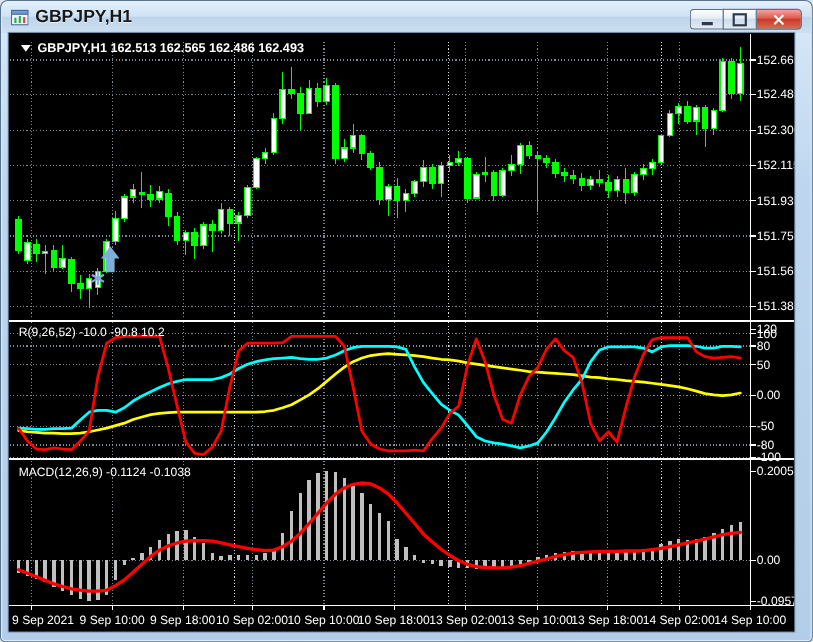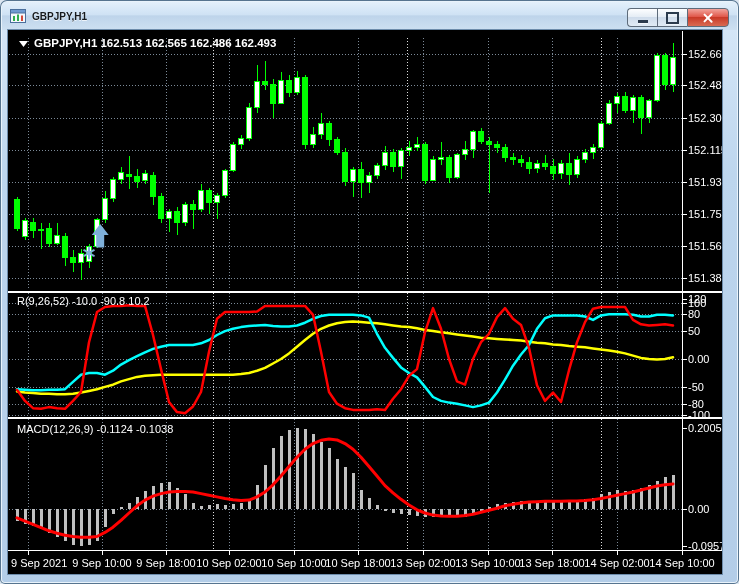--- a/index.html
+++ b/index.html
@@ -2,21 +2,21 @@
 <html><head>
 <meta charset="utf-8">
 <style>
   html,body{margin:0;padding:0;width:739px;height:584px;overflow:hidden;background:#dce6f0;
     font-family:"Liberation Sans", sans-serif;}
   .window{position:absolute;left:0;top:0;width:739px;height:584px;border-radius:7px 7px 5px 5px;
     background:linear-gradient(#d9e9f9,#bdd6ee 30%,#b3cde8);box-shadow:inset 0 0 0 1px #56748f, inset 0 0 0 2px #e9f3fb;}
   .titlebar{position:absolute;left:2px;top:2px;right:2px;height:28px;display:flex;align-items:center;
     border-radius:6px 6px 0 0;background:linear-gradient(#e3f0fb,#cfe2f4 45%,#bed4ea 50%,#cde0f1);}
   .app-icon{width:16px;height:16px;margin-left:8px;flex:0 0 auto;}
-  .title{margin-left:6px;font-size:10px;font-weight:bold;color:#15191d;text-shadow:0 1px 0 rgba(255,255,255,.7);}
+  .title{margin-left:6px;font-size:16px;font-weight:bold;color:#15191d;text-shadow:0 1px 0 rgba(255,255,255,.7);}
   .win-buttons{position:absolute;right:8px;top:6px;display:flex;}
   .btn{height:19px;border:1px solid #5d6b7a;display:flex;align-items:center;justify-content:center;position:relative;box-sizing:border-box;}
   .btn.min{width:30px;border-radius:4px 0 0 4px;border-right:none;background:linear-gradient(#fdfeff,#e5edf5 45%,#cfdceb 50%,#e0ebf5);}
   .btn.max{width:30px;border-right:none;background:linear-gradient(#fdfeff,#e5edf5 45%,#cfdceb 50%,#e0ebf5);}
   .btn.close{width:42px;border-radius:0 4px 4px 0;background:linear-gradient(#f2a49c,#e0584b 45%,#c93a28 50%,#d96a52);}
   .glyph-min{width:10px;height:3px;background:#2b3b4d;margin-top:8px;box-shadow:0 1px 0 rgba(255,255,255,.6);}
   .glyph-max{width:9px;height:8px;border:2px solid #2b3b4d;box-shadow:0 1px 0 rgba(255,255,255,.5);}
   .glyph-close{position:relative;width:12px;height:12px;}
   .glyph-close::before,.glyph-close::after{content:"";position:absolute;left:5px;top:0;width:2.4px;height:12px;background:#fff;border-radius:1px;}
   .glyph-close::before{transform:rotate(45deg);}

